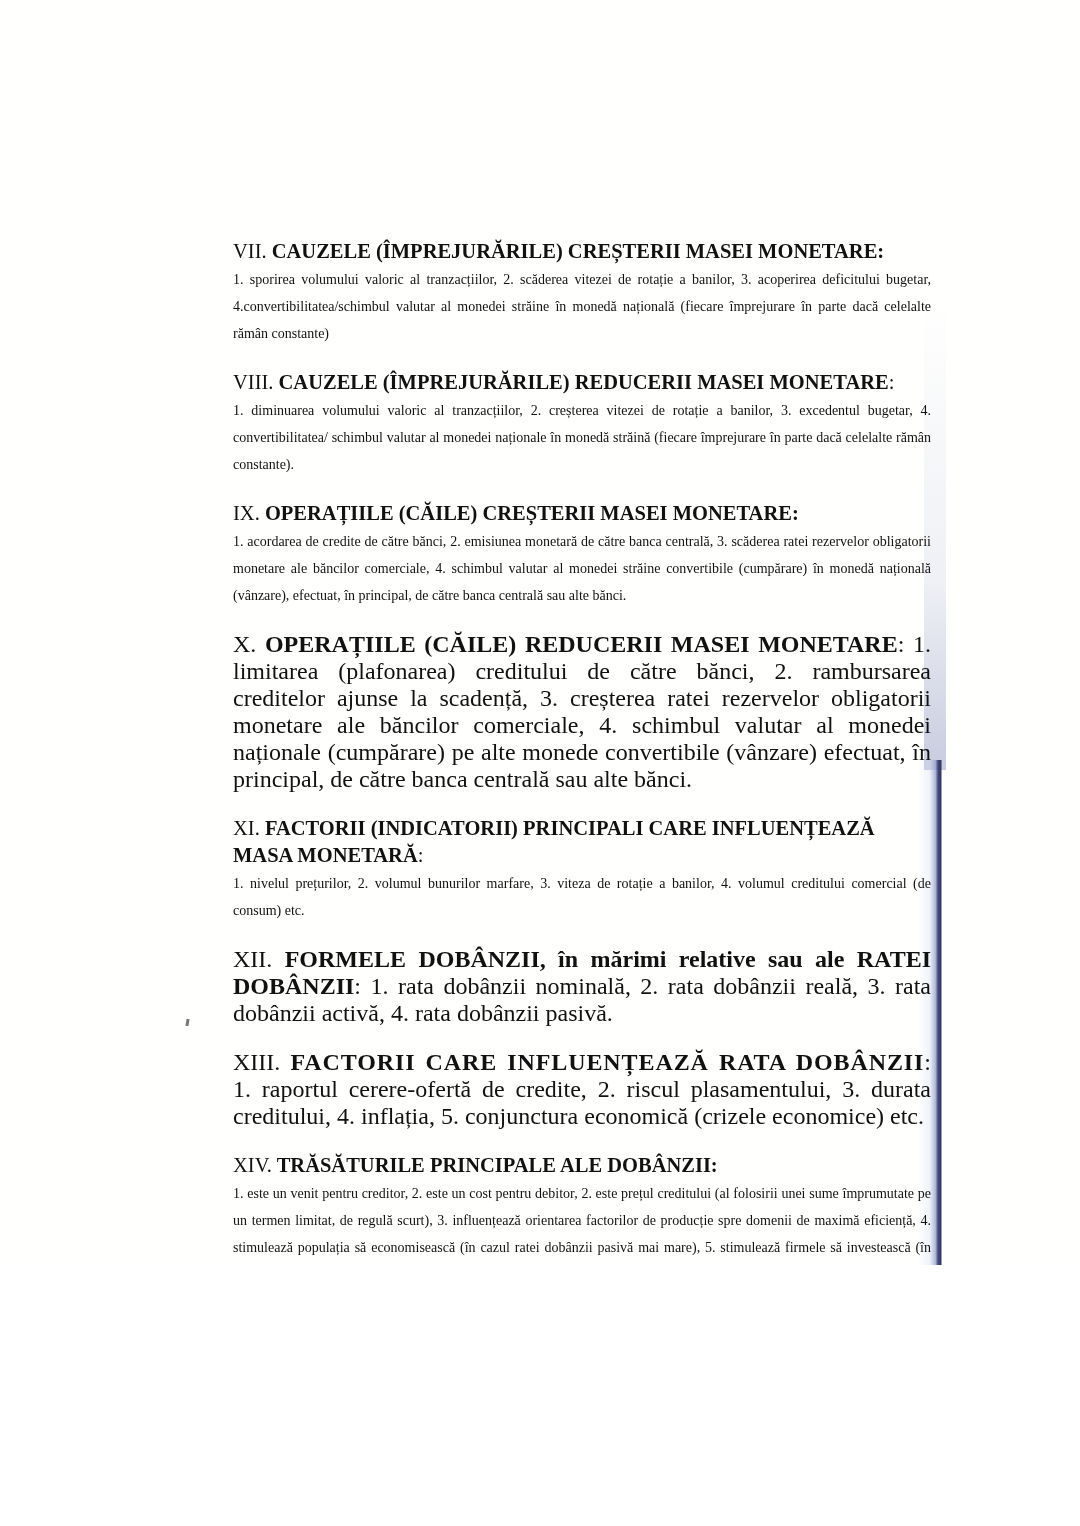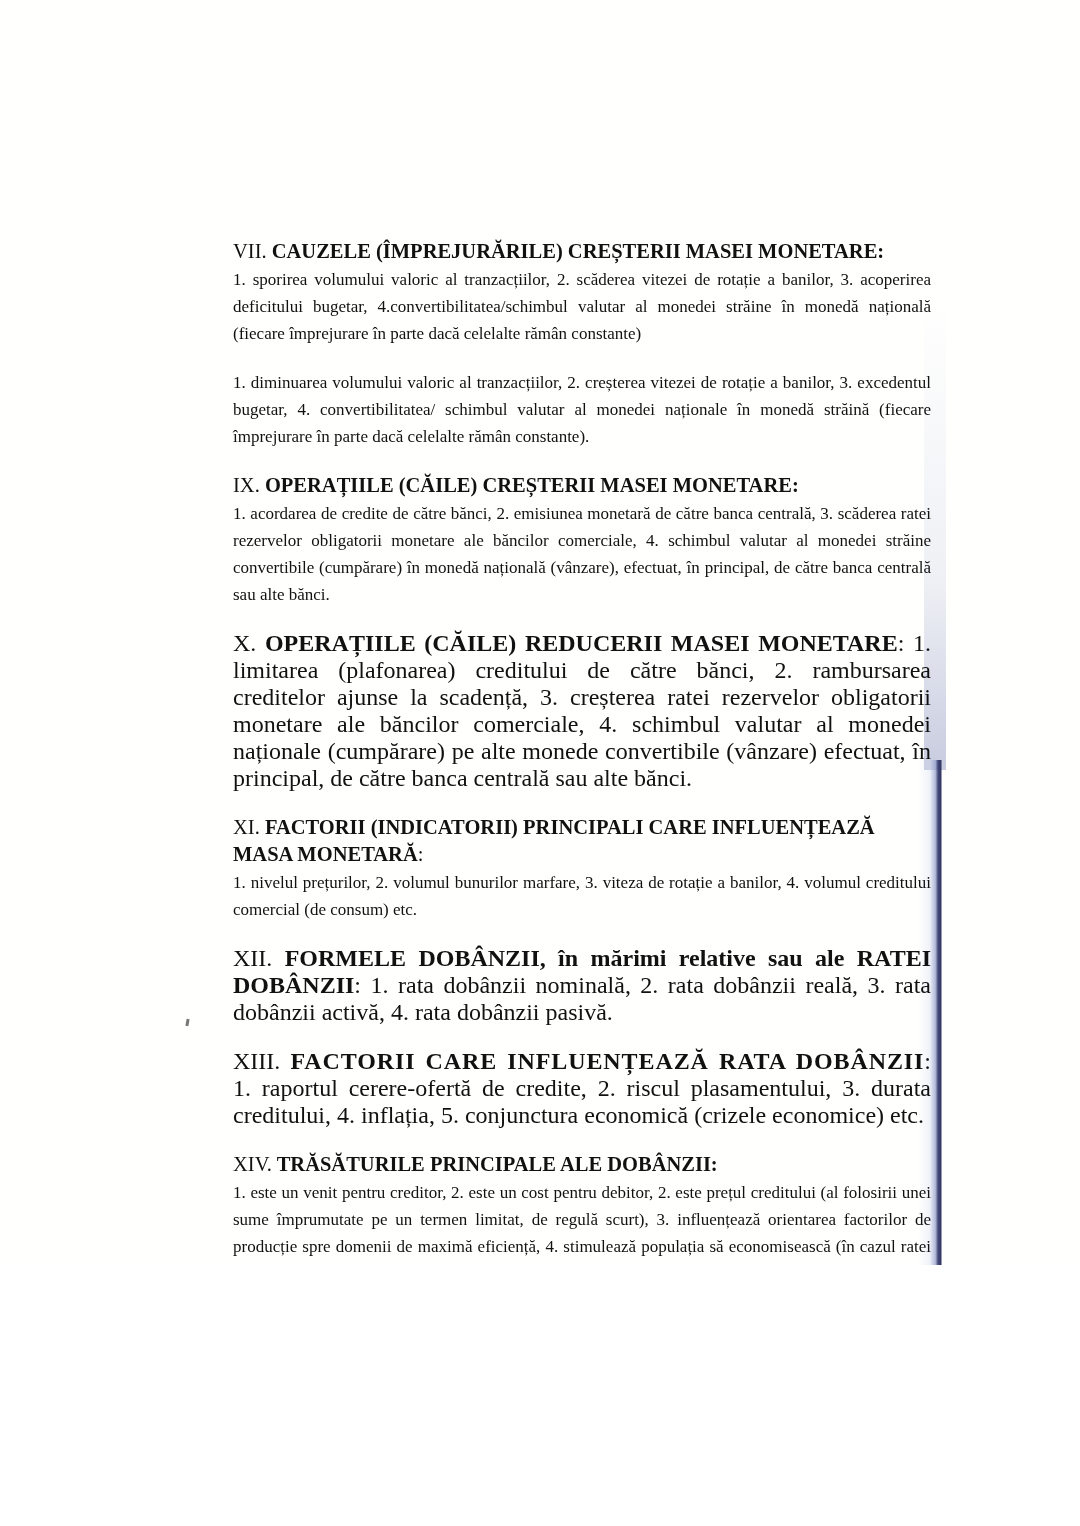--- a/index.html
+++ b/index.html
@@ -80,21 +80,21 @@
     font-weight: normal;
   }
   .heading .tail-plain {
     font-weight: normal;
   }
   .spaced {
     letter-spacing: 0.9px;
   }
 
   .body-text {
-    font-size: 17px;
+    font-size: 14px;
     line-height: 27px;
     text-align: justify;
     text-justify: inter-word;
     margin: 0;
   }
 
   
   .inline-block {
     font-size: 24px;
     line-height: 27px;
@@ -126,20 +126,21 @@
   <div class="speck"></div>
 
   <div class="content">
 
     <div class="block">
       <p class="heading"><span class="numeral">VII.</span><span> CAUZELE (ÎMPREJURĂRILE) CREȘTERII MASEI MONETARE:</span></p>
       <p class="body-text">1. sporirea volumului valoric al tranzacțiilor, 2. scăderea vitezei de rotație a banilor, 3. acoperirea deficitului bugetar, 4.convertibilitatea/schimbul valutar al monedei străine în monedă națională (fiecare împrejurare în parte dacă celelalte rămân constante)</p>
     </div>
 
     <div class="block">
+      <p class="heading"><span class="numeral">VIII.</span><span> CAUZELE (ÎMPREJURĂRILE) REDUCERII MASEI MONETARE</span><span class="tail-plain">:</span></p>
       <p class="body-text">1. diminuarea volumului valoric al tranzacțiilor, 2. creșterea vitezei de rotație a banilor, 3. excedentul bugetar, 4. convertibilitatea/ schimbul valutar al monedei naționale în monedă străină (fiecare împrejurare în parte dacă celelalte rămân constante).</p>
     </div>
 
     <div class="block">
       <p class="heading"><span class="numeral">IX.</span><span> OPERAȚIILE (CĂILE) CREȘTERII MASEI MONETARE:</span></p>
       <p class="body-text">1.  acordarea de credite de către bănci, 2. emisiunea monetară de către banca centrală, 3. scăderea ratei rezervelor obligatorii monetare ale băncilor comerciale, 4. schimbul valutar al monedei străine convertibile (cumpărare) în monedă națională (vânzare), efectuat, în principal, de către banca centrală sau alte bănci.</p>
     </div>
 
     <p class="inline-block"><span class="numeral">X.</span><span class="bold-run"> OPERAȚIILE (CĂILE) REDUCERII MASEI MONETARE</span><span>: </span><span>1. limitarea (plafonarea) creditului de către bănci, 2. rambursarea creditelor ajunse la scadență, 3. creșterea ratei rezervelor obligatorii monetare ale băncilor comerciale, 4. schimbul valutar al monedei naționale (cumpărare) pe alte monede convertibile (vânzare) efectuat, în principal, de către banca centrală sau alte bănci.</span></p>
 

